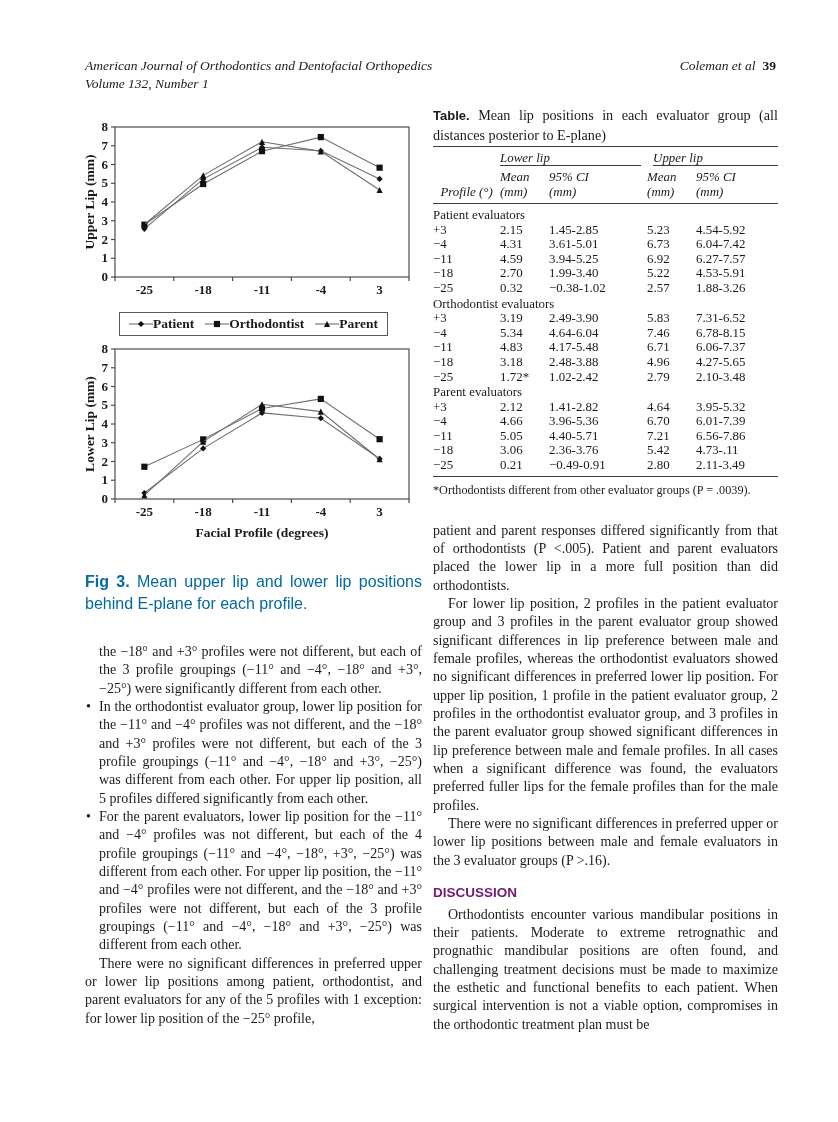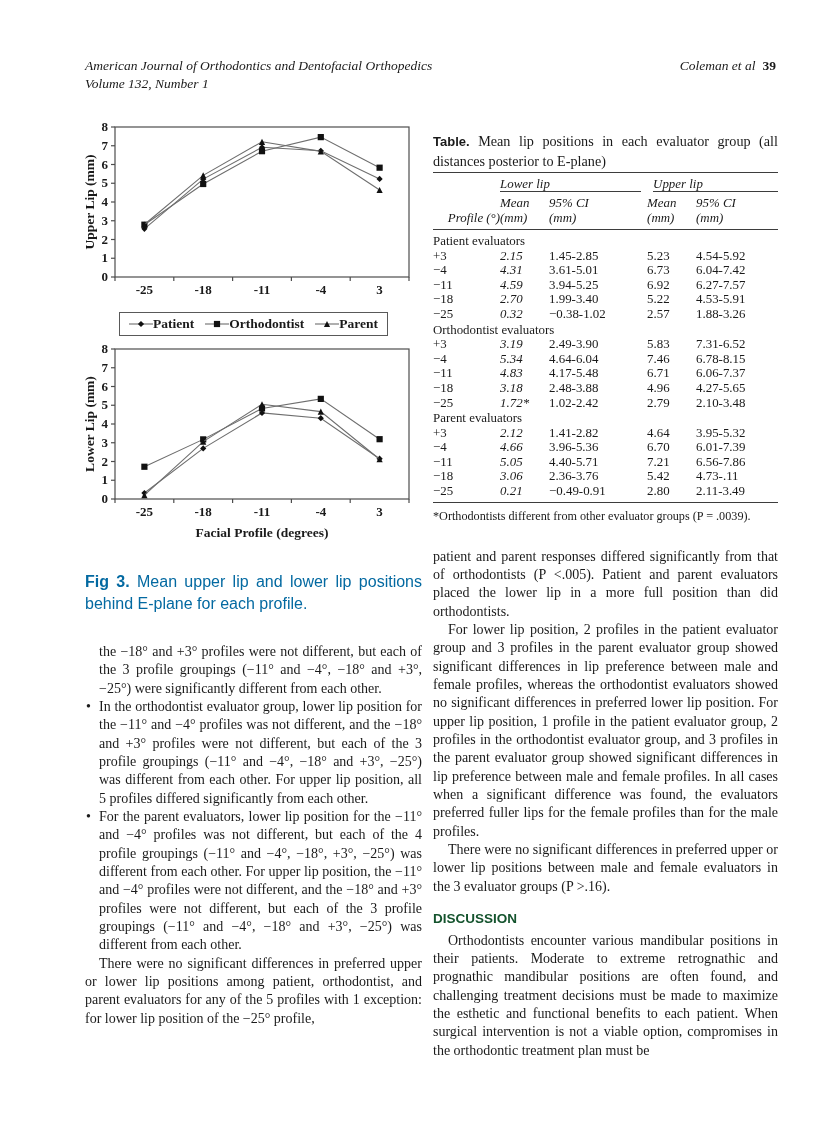--- a/index.html
+++ b/index.html
@@ -7,21 +7,21 @@
         font-family:"Liberation Serif",serif;color:#1a1a1a;}
   
   .header{position:absolute;top:57px;left:85px;width:691px;display:flex;
           justify-content:space-between;align-items:flex-start;font-size:13.5px;line-height:1.32;}
   .journal{font-style:italic;}
   .running-right{white-space:nowrap;}
   .authors{font-style:italic;}
   .pagenum{font-weight:bold;font-style:normal;margin-left:7px;}
   
   .col-left{position:absolute;left:85px;top:120px;width:337px;}
-  .col-right{position:absolute;left:433px;top:132px;width:345px;}
+  .col-right{position:absolute;left:433px;top:106px;width:345px;}
   
   svg text{user-select:none;}
   .tick{font:bold 13px "Liberation Serif",serif;fill:#1a1a1a;}
   .axis-title{font:bold 13.5px "Liberation Serif",serif;fill:#1a1a1a;}
   .legend{margin:7px auto 6px auto;border:1px solid #595959;padding:3px 9px;
           width:-moz-fit-content;width:fit-content;display:flex;gap:11px;align-items:center;}
   .legend-item{display:flex;align-items:center;gap:0;font:bold 13.5px "Liberation Serif",serif;}
   
   .caption{margin-top:18px;font-family:"Liberation Sans",sans-serif;font-size:16px;
            line-height:1.38;color:#0369a1;text-align:justify;}
@@ -37,37 +37,37 @@
   .tbl-title{font-size:14.2px;line-height:1.4;text-align:justify;}
   .tbl-title .tlabel{font-family:"Liberation Sans",sans-serif;font-weight:bold;font-size:13px;}
   table.datatable{border-collapse:collapse;width:345px;
                   font-size:12.9px;line-height:1.12;}
   table.datatable td,table.datatable th{padding:0;font-weight:normal;text-align:left;vertical-align:bottom;}
   tr.toprule td{border-top:1.4px solid #3d3d3d;height:4px;}
   .grouphead td{font-style:italic;text-align:center;padding-bottom:3px;}
   .grouphead .gcell{border-bottom:1px solid #3d3d3d;}
   .grouphead td.spacer{border-bottom:none;}
   tr.subhead th{font-style:italic;white-space:pre-line;padding:4px 0 4px 0;border-bottom:1.4px solid #3d3d3d;}
-  tr.subhead th.c0{text-align:right;}
-  th.c1,td.c1{width:52px;font-style:italic;}
+  tr.subhead th.c0{text-align:center;}
+  th.c1,td.c1{width:52px;}
   th.c2,td.c2{width:108px;text-align:center;}
   th.c3,td.c3{width:52px;}
   th.c4,td.c4{width:88px;text-align:center;}
   th.c0,td.c0{width:72px;}
   tr.section-row td{padding-top:1px;}
   tr.data-row td{height:14.6px;}
   tbody tr:first-child td{padding-top:4px;}
   tr.botrule td{border-bottom:1.4px solid #3d3d3d;height:4px;}
   .footnote{margin-top:6px;font-size:12.2px;line-height:1.25;}
   
   .righttext{margin-top:23px;font-size:14px;line-height:1.31;text-align:justify;}
   .righttext p{margin:0;}
   .righttext p.indent{text-indent:15px;}
   .discussion-h{margin:14px 0 4px 0;font-family:"Liberation Sans",sans-serif;
-                font-weight:bold;font-size:13.5px;color:#14532d;}
+                font-weight:bold;font-size:13.5px;color:#701a75;}
 </style>
 </head>
 <body>
 
 <div class="page">
 
   <div class="header">
     <div class="journal">
       <div>American Journal of Orthodontics and Dentofacial Orthopedics</div>
       <div>Volume 132, Number 1</div>

